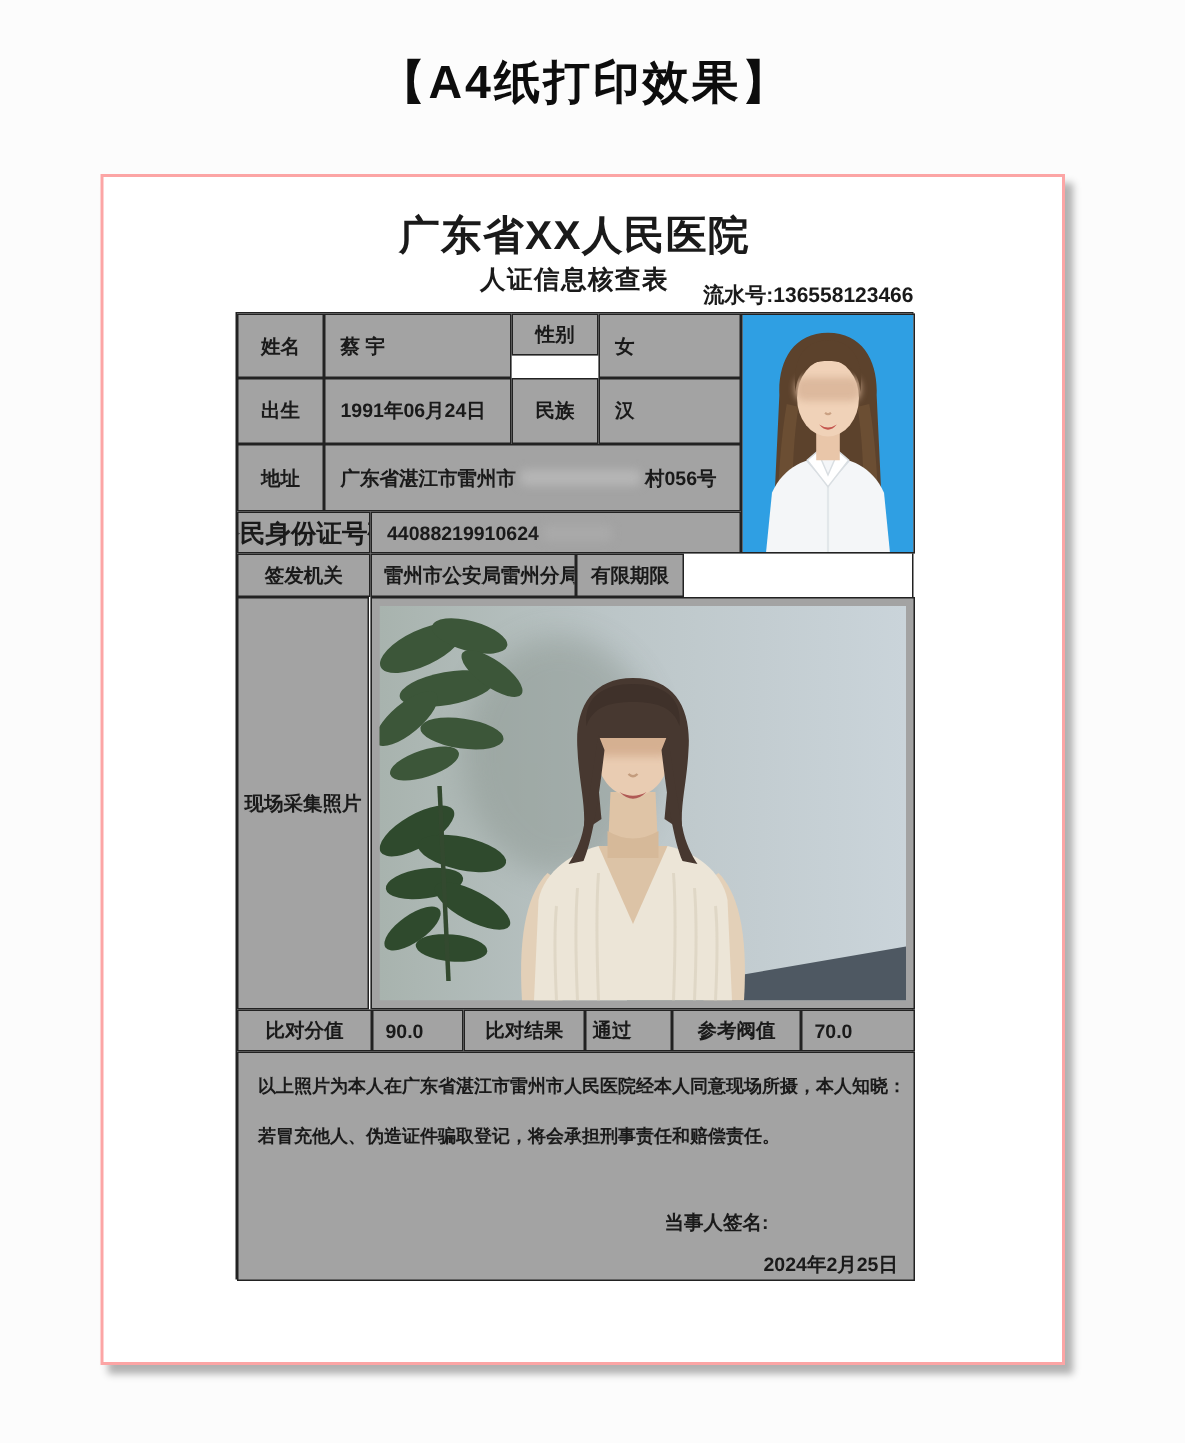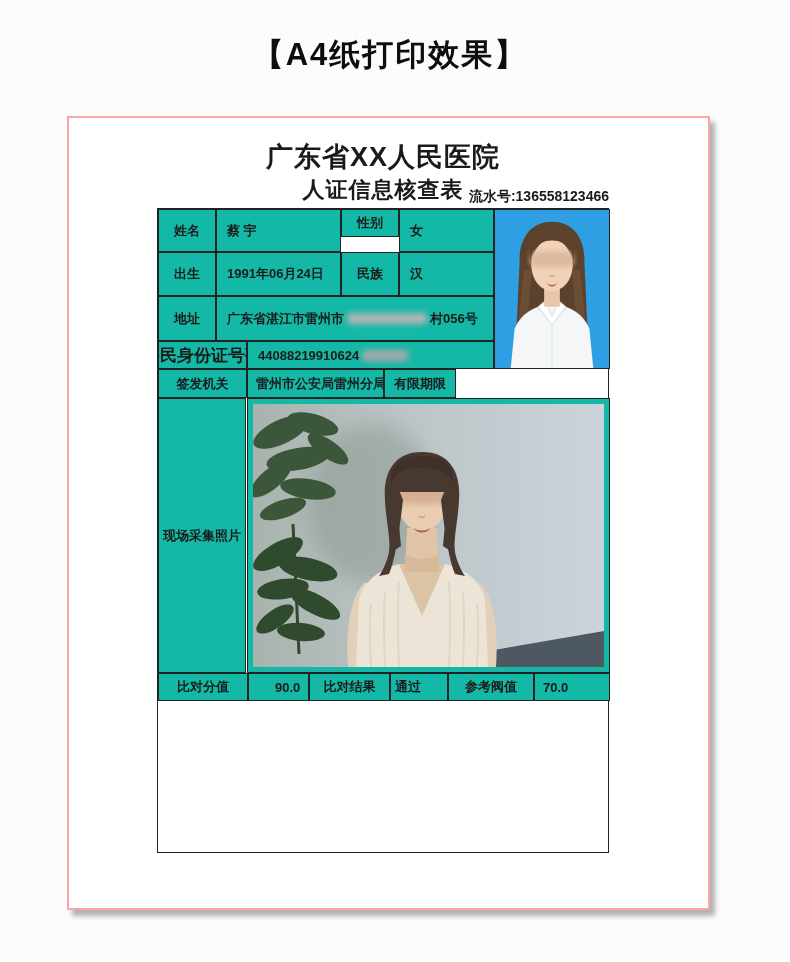--- a/index.html
+++ b/index.html
@@ -10,29 +10,29 @@
   .print-label { position:absolute; top:34px; left:0; width:780px; text-align:center;
     font-size:31px; font-weight:bold; letter-spacing:2px; color:#0d0d0d; }
 
   .paper { position:absolute; left:67px; top:116px; width:643px; height:794px;
     background:#ffffff; border:2px solid #fca5a5;
     box-shadow:5px 6px 5px rgba(0,0,0,0.30); }
 
   .hdr-title { position:absolute; left:88px; top:21px; width:452px; text-align:center;
     font-size:27px; font-weight:bold; letter-spacing:1px; }
   .hdr-sub { position:absolute; left:88px; top:57px; width:452px; text-align:center;
-    font-size:22px; font-weight:bold; letter-spacing:1px; }
+    font-size:17px; font-weight:bold; letter-spacing:1px; }
   .hdr-serial { position:absolute; left:88px; top:70px; width:452px; text-align:right;
     font-size:14px; font-weight:bold; }
 
   .tbl { position:absolute; left:88px; top:90px; width:452px; height:645px;
     border:1px solid #222; }
   .c { position:absolute; border:1px solid #222; display:flex; align-items:center;
     font-size:13px; font-weight:bold; overflow:hidden; white-space:nowrap;
-    background:#14b8a6; }
+    background:#a3a3a3; }
   .lab { justify-content:center; text-align:center; }
   .val { padding-left:10px; justify-content:flex-start; }
 
   .blur-blob { display:inline-block; height:11px; border-radius:3px;
     background:#b5b5b5; filter:blur(3px); margin:0 3px; vertical-align:middle; }
   .blob-addr { width:80px; }
   .blob-id { width:46px; background:#a9a9a9; }
 
   .photo-cell { padding:0; }
   .photo-cell svg { position:absolute; inset:0; width:100%; height:100%; }
@@ -190,22 +190,28 @@
 
             <path d="M169 48 C140 48 130 70 132 96 C133 118 138 134 136 150 L148 142 C146 120 144 104 146 88 L192 88 C194 104 192 120 190 142 L202 150 C200 134 205 118 206 96 C208 70 198 48 169 48 Z" fill="#473830"></path>
             <path d="M138 80 C136 60 150 52 169 52 C188 52 202 60 200 80 C196 68 186 64 169 64 C152 64 142 68 138 80 Z" fill="#3f312a"></path>
             <path d="M146 86 C142 110 140 128 136 148 C134 158 130 166 126 172 L136 170 C142 156 146 130 150 96 Z" fill="#473830"></path>
             <path d="M192 86 C196 110 198 128 202 148 C204 158 208 166 212 172 L202 170 C196 156 192 130 188 96 Z" fill="#473830"></path>
           </svg>
         </div>
       </div>
 
       <div class="c lab" style="left:0;top:464px;width:90px;height:28px">比对分值</div>
-      <div class="c val" style="left:90px;top:464px;width:61px;height:28px;padding-left:26px">90.0</div>
+      <div class="c val" style="left:90px;top:464px;width:61px;height:28px;padding-left:8px">90.0</div>
       <div class="c lab" style="left:151px;top:464px;width:81px;height:28px">比对结果</div>
       <div class="c val" style="left:232px;top:464px;width:58px;height:28px;padding-left:4px">通过</div>
       <div class="c lab" style="left:290px;top:464px;width:86px;height:28px">参考阀值</div>
       <div class="c val" style="left:376px;top:464px;width:76px;height:28px;padding-left:8px">70.0</div>
 
+      <div class="c stmt" style="left:0;top:492px;width:452px;height:153px">
+        <span class="l1">以上照片为本人在广东省湛江市雷州市人民医院经本人同意现场所摄，本人知晓：</span>
+        <span class="l2">若冒充他人、伪造证件骗取登记，将会承担刑事责任和赔偿责任。</span>
+        <span class="sig">当事人签名:</span>
+        <span class="dt">2024年2月25日</span>
+      </div>
 
     </div>
   </div>
 </div>
 
 </body></html>

